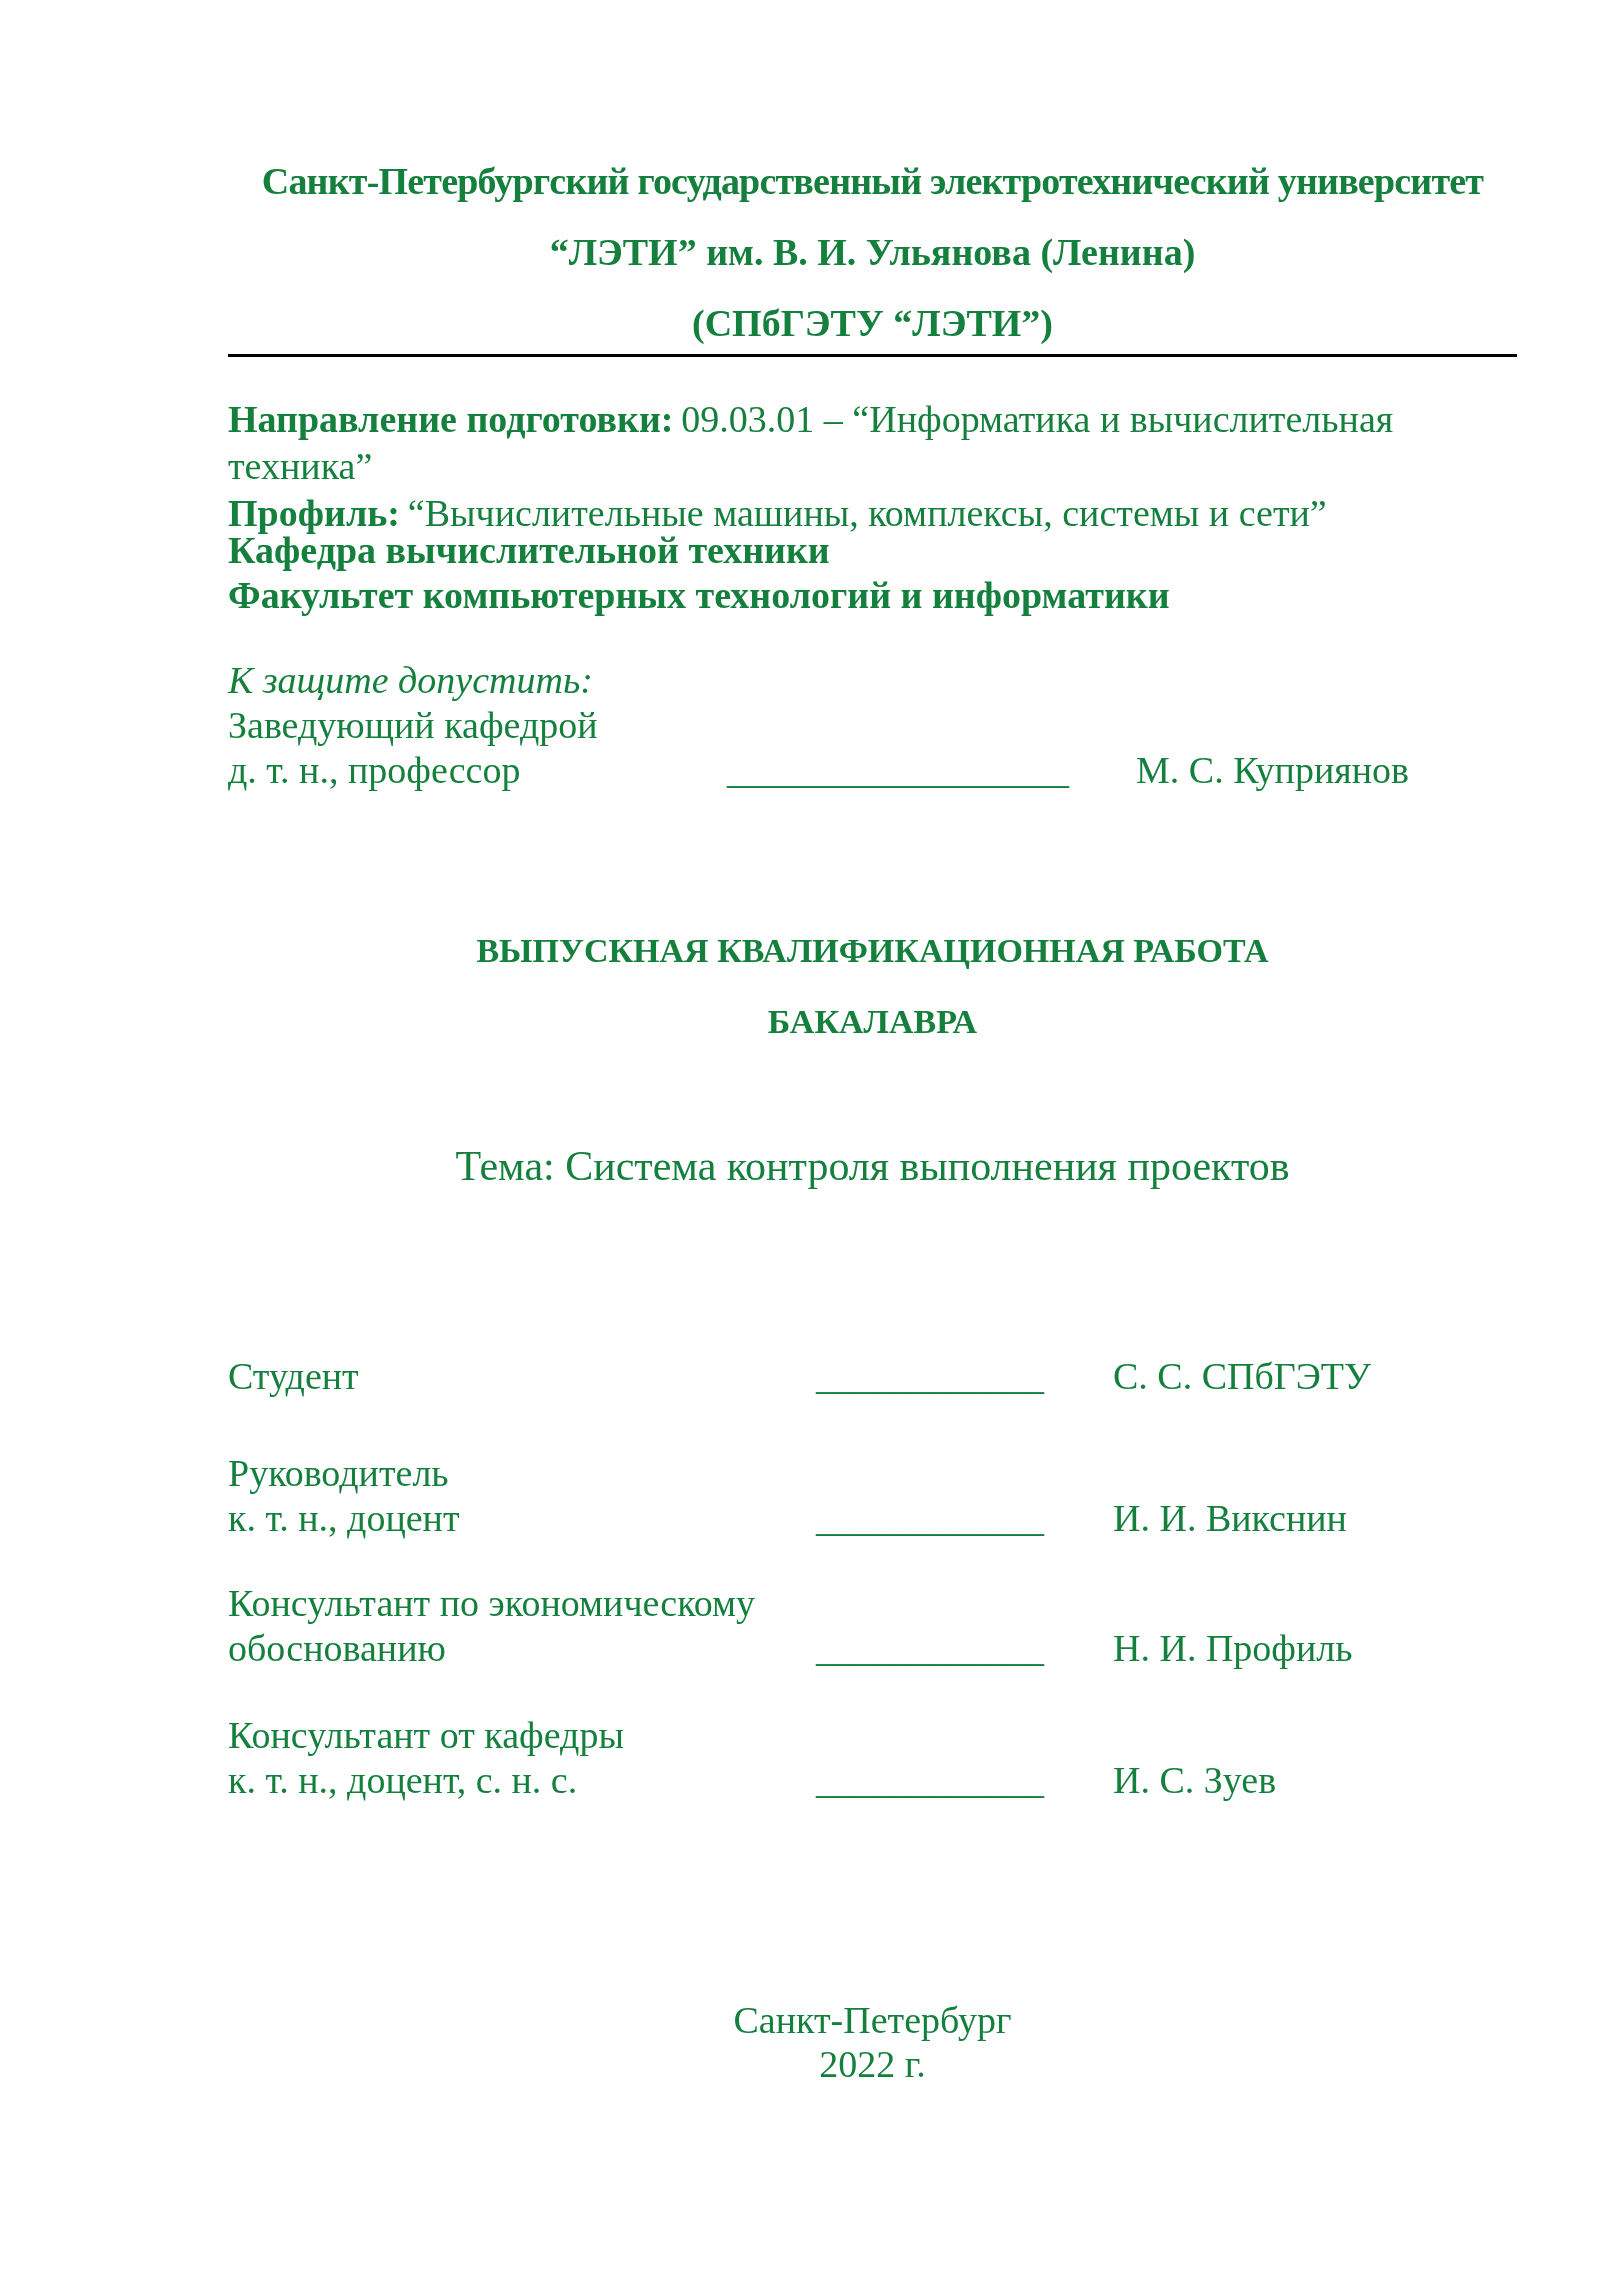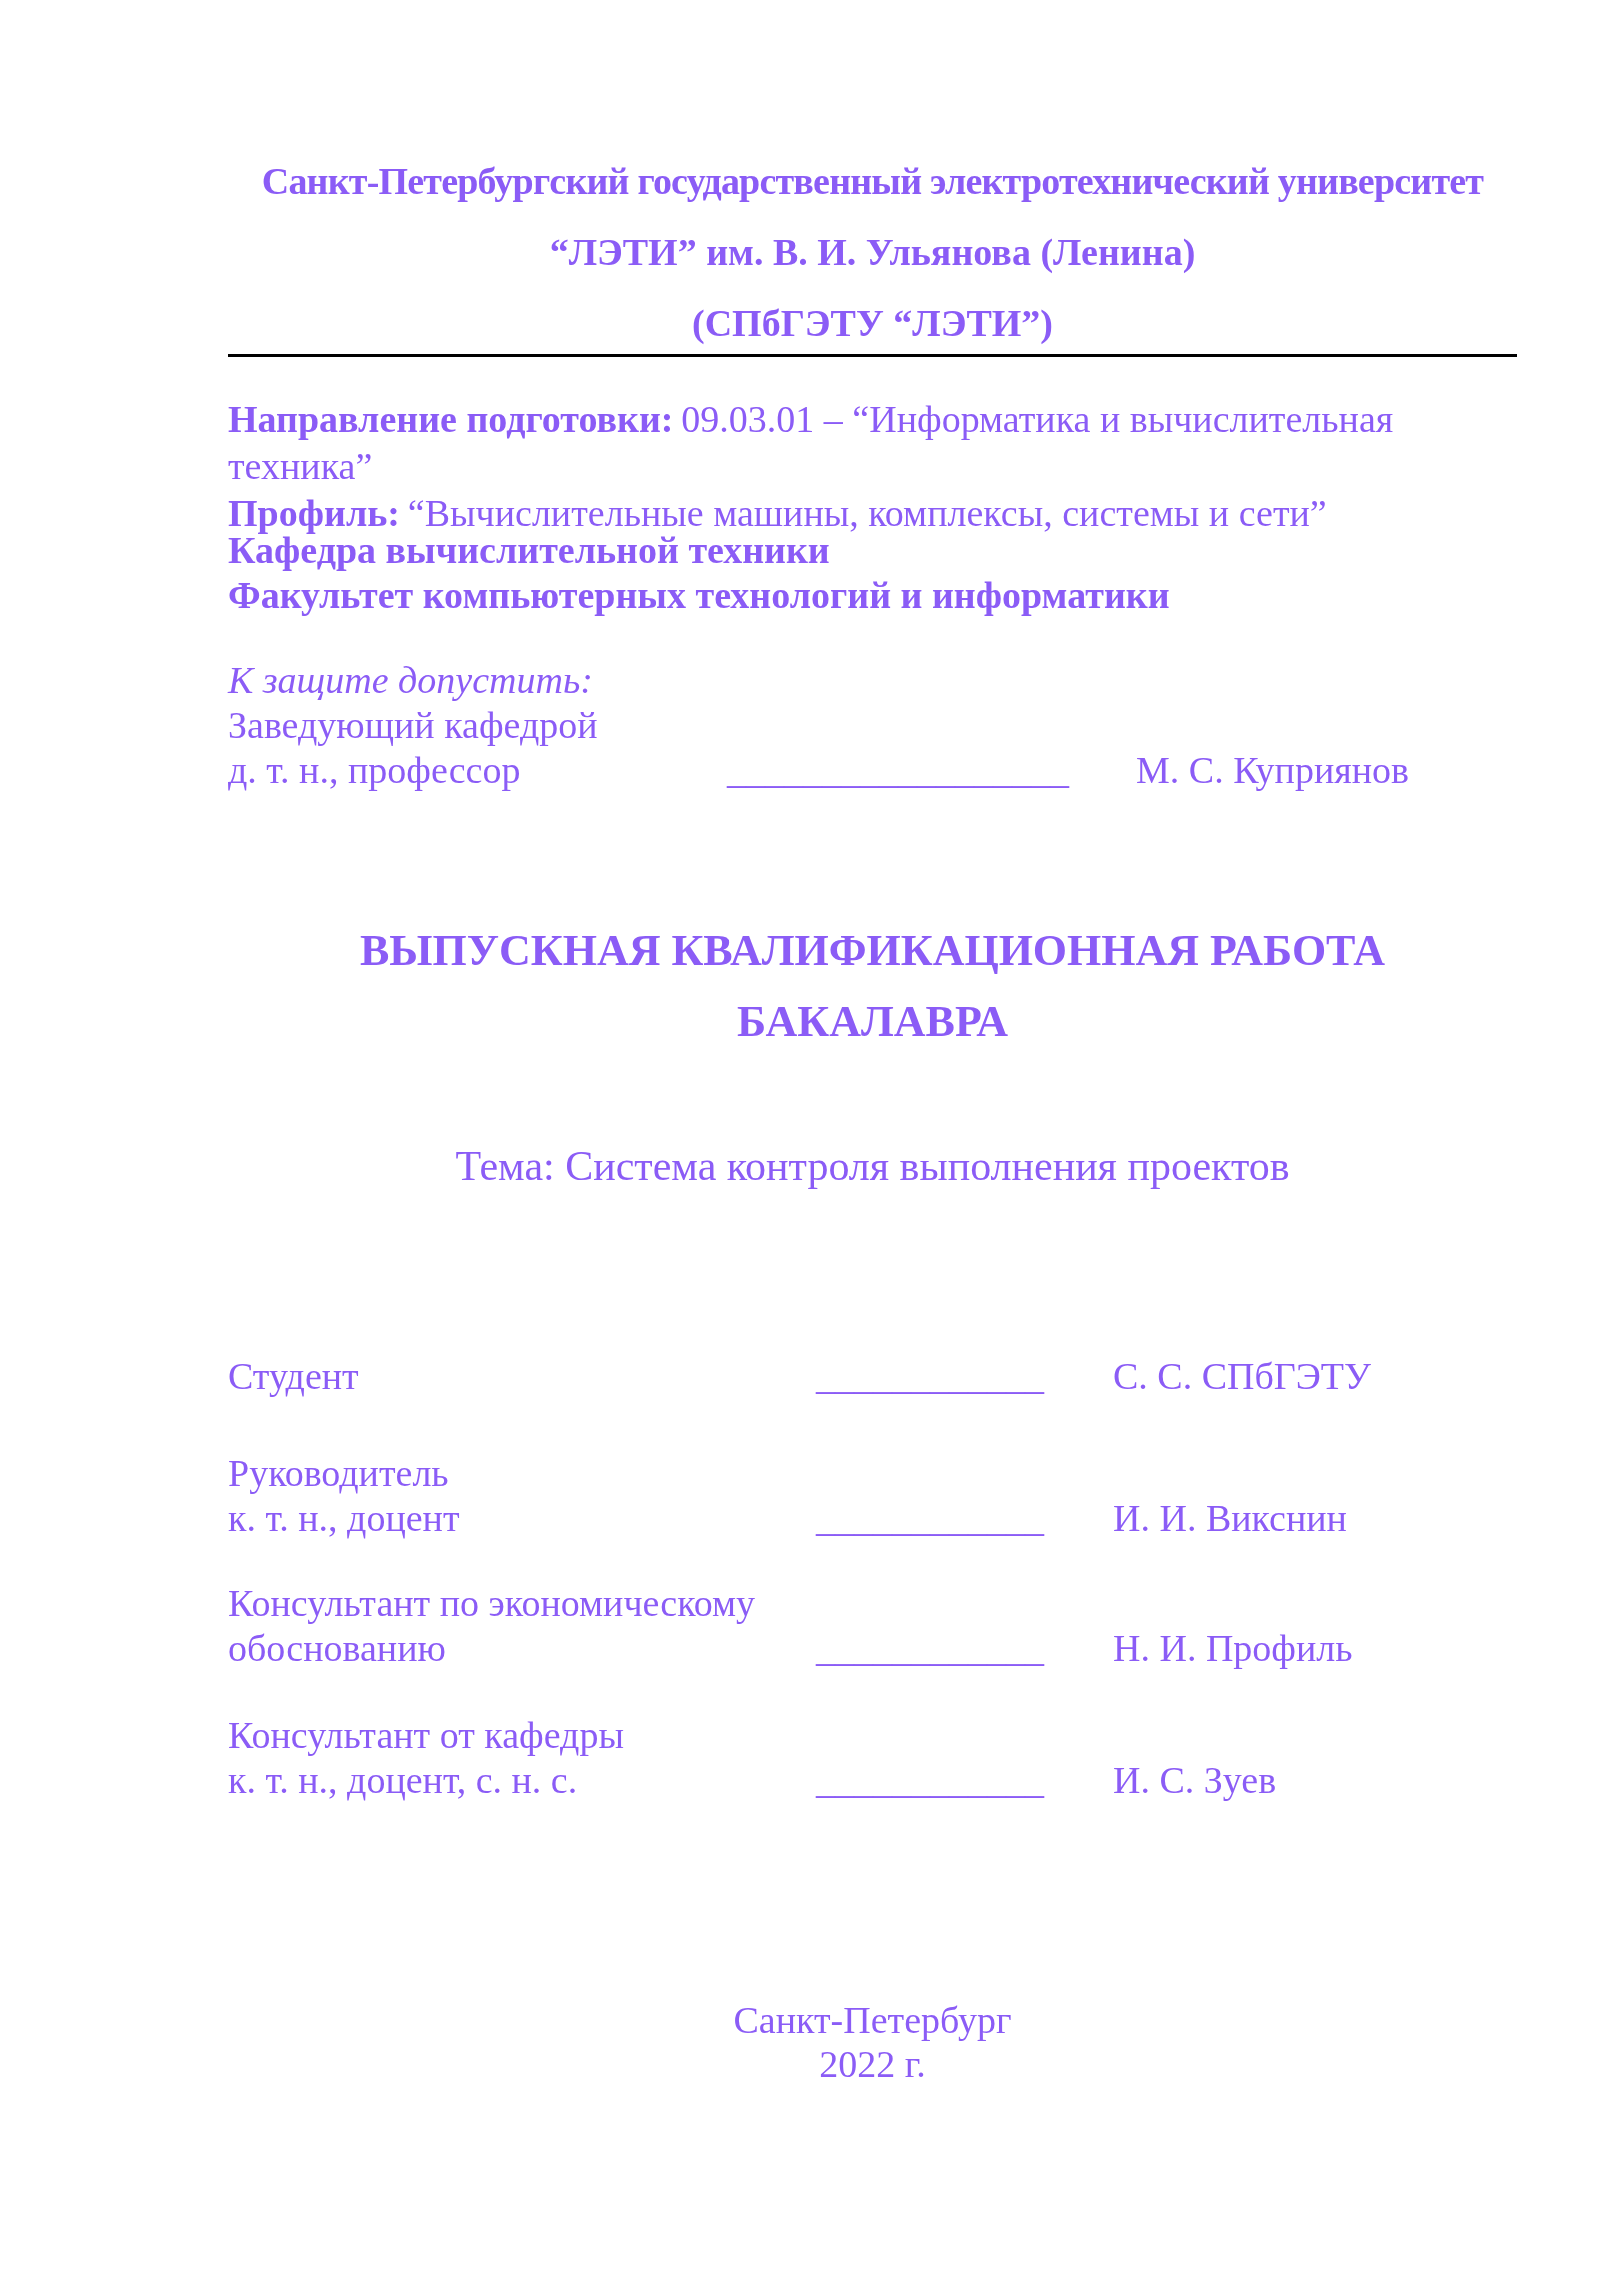--- a/index.html
+++ b/index.html
@@ -5,21 +5,21 @@
   html, body {
     margin: 0;
     padding: 0;
     background: #888;
   }
   .page {
     position: relative;
     width: 1623px;
     height: 2295px;
     background: #ffffff;
-    color: #8b5cf6;
+    color: #15803d;
     font-family: "Liberation Serif", "DejaVu Serif", serif;
     font-size: 38px;
     overflow: hidden;
     margin: 0 auto;
   }
   .content-abs {
     position: absolute;
     left: 228px;
     width: 1289px;
   }
@@ -73,21 +73,21 @@
     left: 885px;
     top: 0;
   }
   .sig-line--wide { left: 499px; }
   .sig-name--wide { left: 908px; }
   
   .main-title {
     top: 915px;
     text-align: center;
     font-weight: bold;
-    font-size: 44px;
+    font-size: 34px;
     line-height: 71px;
   }
   .topic-line {
     top: 1140px;
     text-align: center;
     font-weight: normal;
     font-size: 42px;
     line-height: 52px;
   }
   

